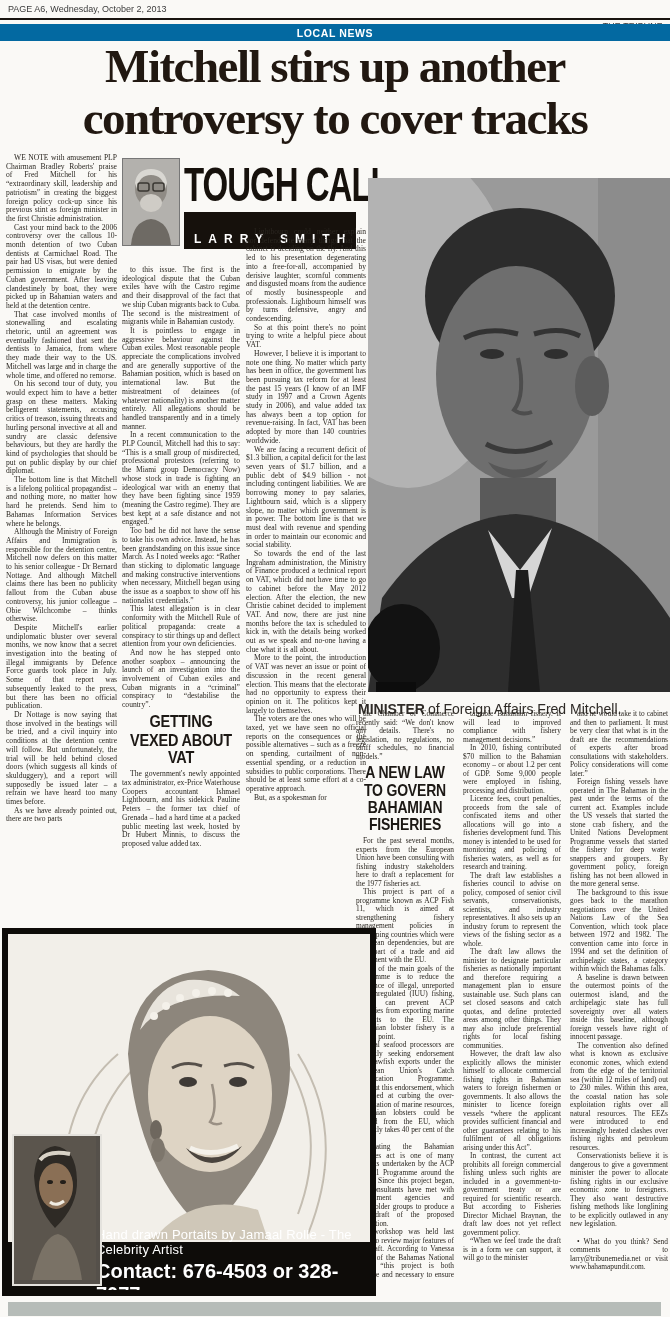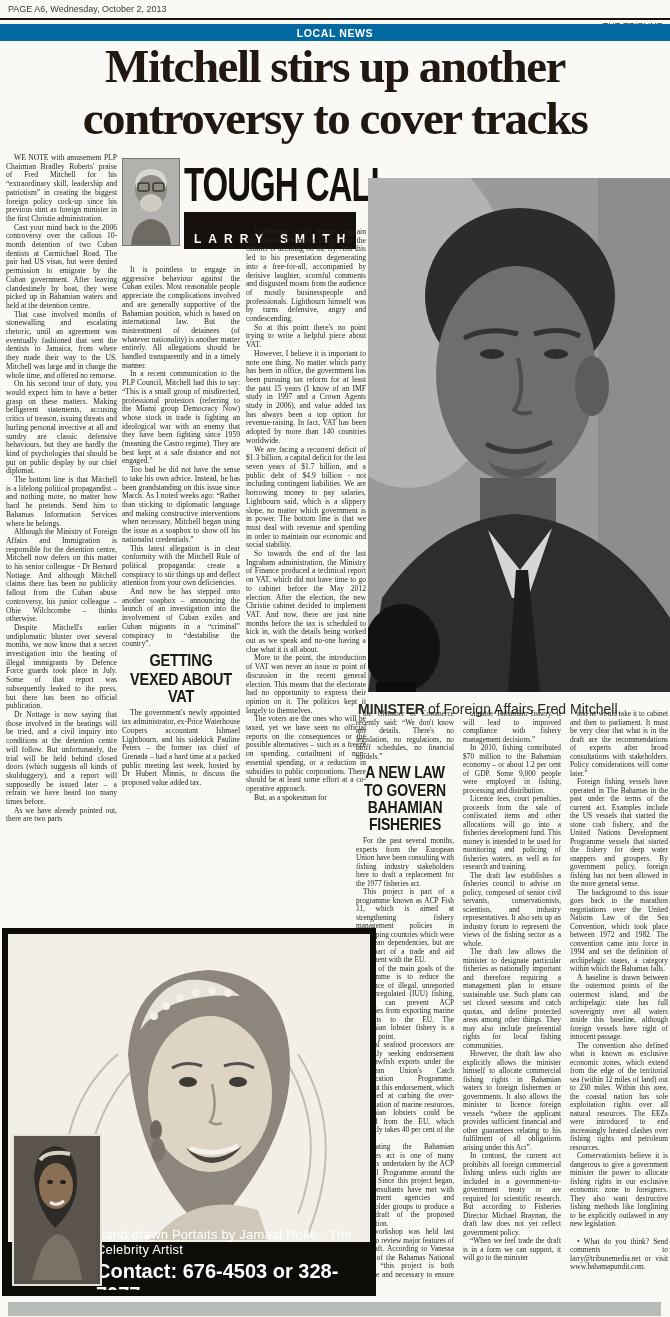--- a/index.html
+++ b/index.html
@@ -115,20 +115,21 @@
         </svg>
       </div>
       <div class="tc-right">
         <div class="tc-title">TOUGH CALL</div>
         <div class="tc-banner">LARRY SMITH</div>
       </div>
     </div>
 
     <div class="ncol col2">
       <div>
+          <p>to this issue. The first is the ideological dispute that the Cuban exiles have with the Castro regime and their disapproval of the fact that we ship Cuban migrants back to Cuba. The second is the mistreatment of migrants while in Bahamian custody.</p>
           <p>It is pointless to engage in aggressive behaviour against the Cuban exiles. Most reasonable people appreciate the complications involved and are generally supportive of the Bahamian position, which is based on international law. But the mistreatment of detainees (of whatever nationality) is another matter entirely. All allegations should be handled transparently and in a timely manner.</p>
           <p>In a recent communication to the PLP Council, Mitchell had this to say: “This is a small group of misdirected, professional protestors (referring to the Miami group Democracy Now) whose stock in trade is fighting an ideological war with an enemy that they have been fighting since 1959 (meaning the Castro regime). They are best kept at a safe distance and not engaged.”</p>
           <p>Too bad he did not have the sense to take his own advice. Instead, he has been grandstanding on this issue since March. As I noted weeks ago: “Rather than sticking to diplomatic language and making constructive interventions when necessary, Mitchell began using the issue as a soapbox to show off his nationalist credentials.”</p>
           <p>This latest allegation is in clear conformity with the Mitchell Rule of political propaganda: create a conspiracy to stir things up and deflect attention from your own deficiencies.</p>
           <p>And now he has stepped onto another soapbox – announcing the launch of an investigation into the involvement of Cuban exiles and Cuban migrants in a “criminal” conspiracy to “destabilise the country”.</p>
         </div>
       <div class="subhead">GETTING VEXED ABOUT VAT</div>
       <div>
           <p>The government's newly appointed tax administrator, ex-Price Waterhouse Coopers accountant Ishmael Lightbourn, and his sidekick Pauline Peters – the former tax chief of Grenada – had a hard time at a packed public meeting last week, hosted by Dr Hubert Minnis, to discuss the proposed value added tax.</p>
         </div>

